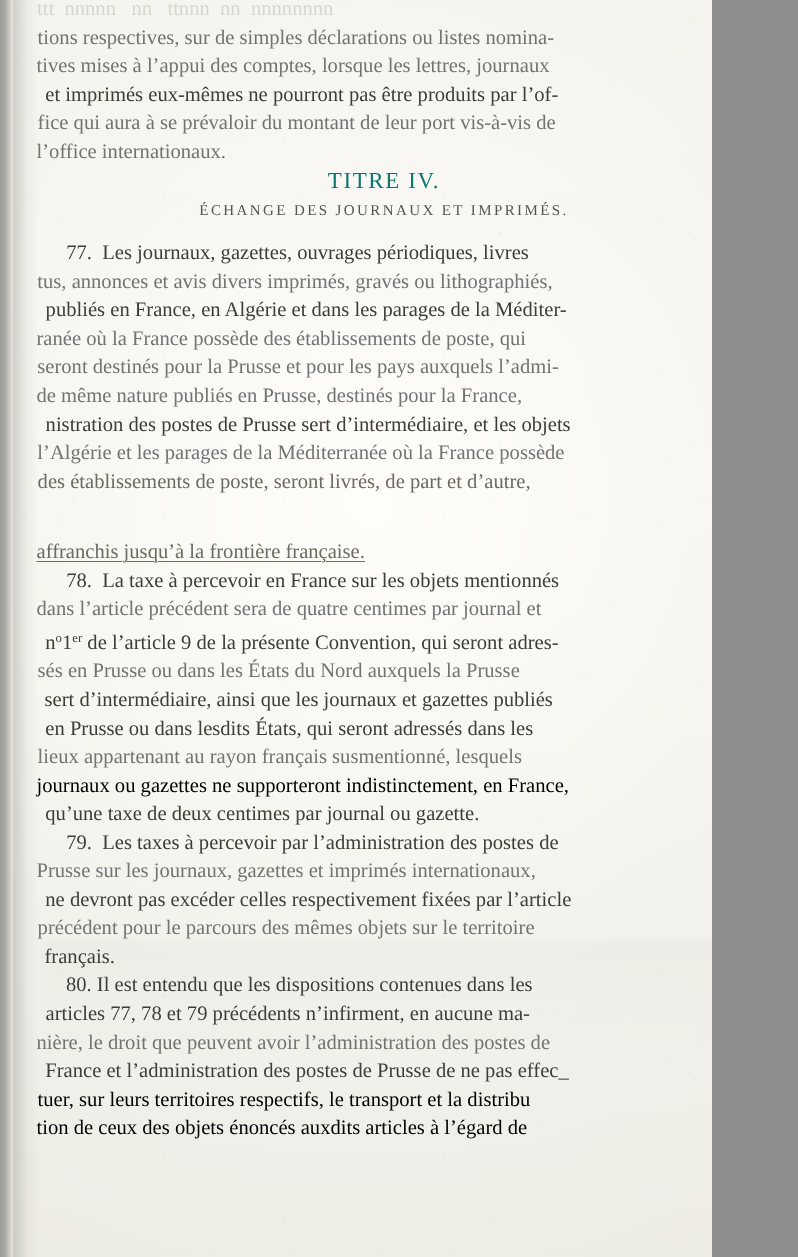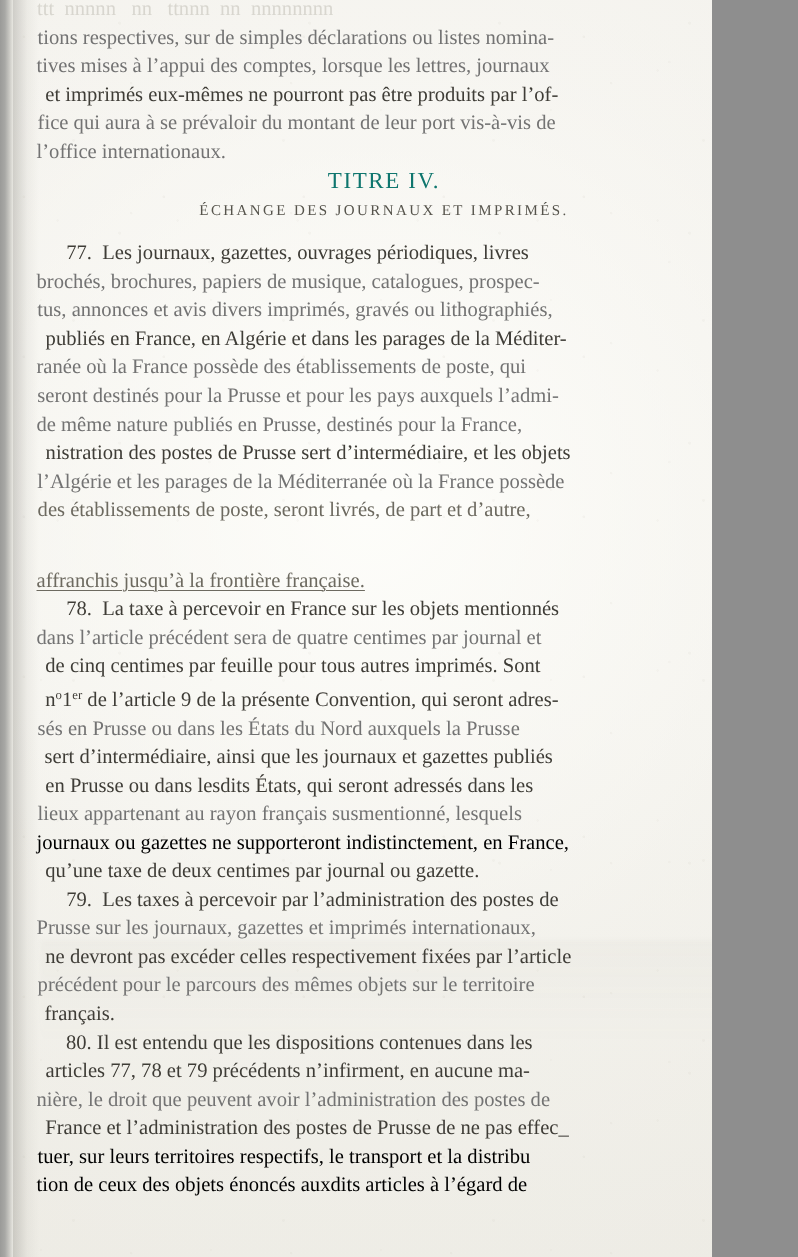--- a/index.html
+++ b/index.html
@@ -150,35 +150,33 @@
 
     
     <span class="head-block">
       <span class="title-main">TITRE IV.</span>
       <span class="title-sub">ÉCHANGE DES JOURNAUX ET IMPRIMÉS.</span>
     </span>
     <span class="gap-after-sub"></span>
 
     
     <span class="ln dark j1">    77.  Les journaux, gazettes, ouvrages périodiques, livres</span>
-    <span class="ln j2">brochés, brochures, papiers de musique, catalogues, prospec-</span>
     <span class="ln j3">tus, annonces et avis divers imprimés, gravés ou lithographiés,</span>
     <span class="ln dark j1">publiés en France, en Algérie et dans les parages de la Méditer-</span>
     <span class="ln j2">ranée où la France possède des établissements de poste, qui</span>
     <span class="ln j3">seront destinés pour la Prusse et pour les pays auxquels l’admi-</span>
     <span class="ln j2">de même nature publiés en Prusse, destinés pour la France,</span>
     <span class="ln dark j1">nistration des postes de Prusse sert d’intermédiaire, et les objets</span>
     <span class="ln j3">l’Algérie et les parages de la Méditerranée où la France possède</span>
     <span class="ln dim j1">des établissements de poste, seront livrés, de part et d’autre,</span>
     <span class="ln under dim j2">affranchis jusqu’à la frontière française.</span>
 
     
     <span class="ln dark j1">    78.  La taxe à percevoir en France sur les objets mentionnés</span>
     <span class="ln j2">dans l’article précédent sera de quatre centimes par journal et</span>
-    <span class="ln dark j3">de cinq centimes par feuille pour tous autres imprimés. Sont</span>
     <span class="ln dark j3"><span>n</span><sup class="ord">o</sup><span>1</span><sup class="ord">er</sup><span> de l’article 9 de la présente Convention, qui seront adres-</span></span>
     <span class="ln j1">sés en Prusse ou dans les États du Nord auxquels la Prusse</span>
     <span class="ln dark j2">sert d’intermédiaire, ainsi que les journaux et gazettes publiés</span>
     <span class="ln dark j3">en Prusse ou dans lesdits États, qui seront adressés dans les</span>
     <span class="ln j1">lieux appartenant au rayon français susmentionné, lesquels</span>
     <span class="ln darker j2">journaux ou gazettes ne supporteront indistinctement, en France,</span>
     <span class="ln dark j3">qu’une taxe de deux centimes par journal ou gazette.</span>
 
     
     <span class="ln dark j1">    79.  Les taxes à percevoir par l’administration des postes de</span>

